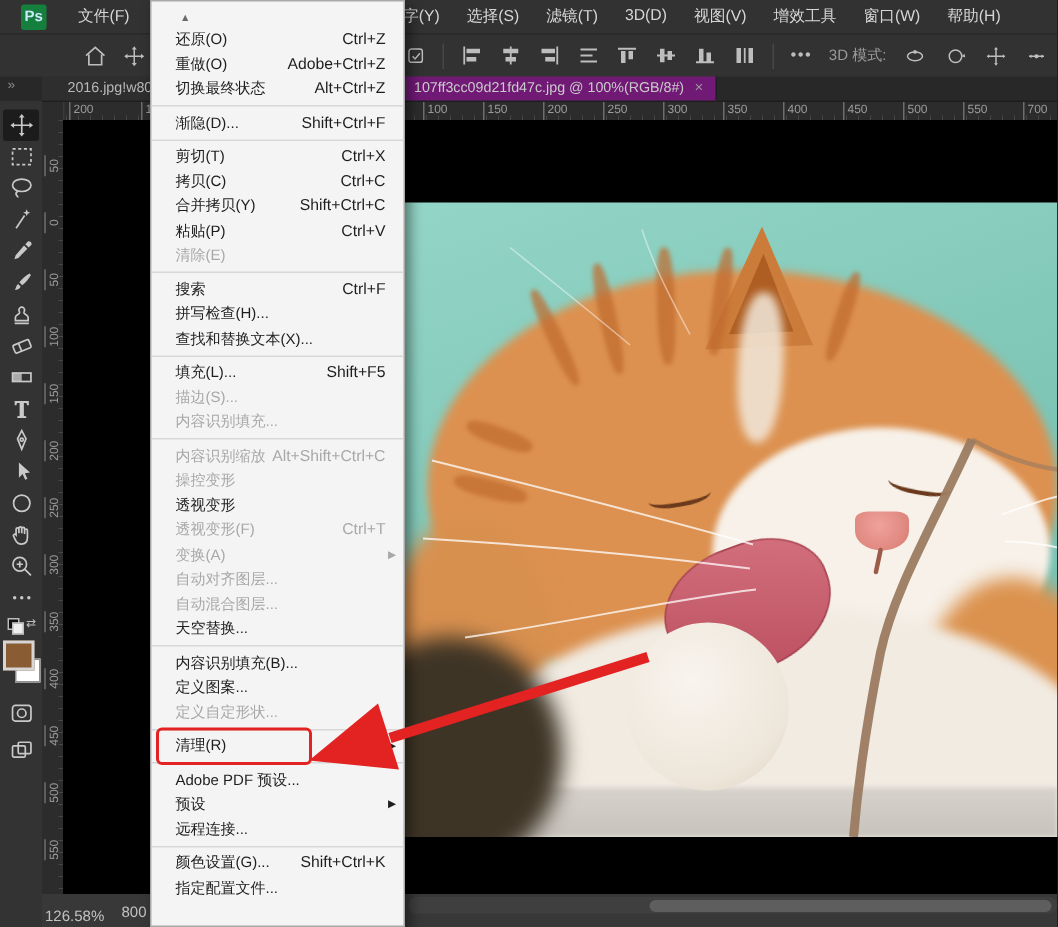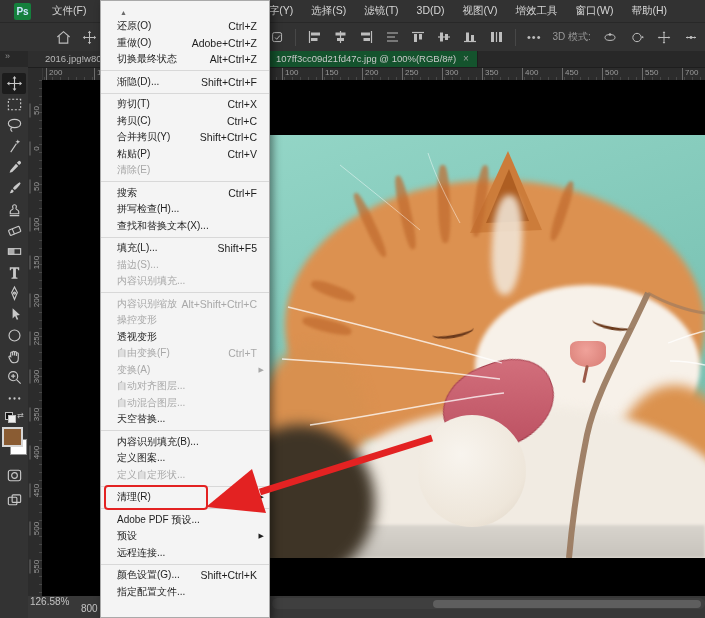--- a/index.html
+++ b/index.html
@@ -28,21 +28,21 @@
   .mode-label{color:#9a9a9a;font-size:10px;white-space:nowrap;}
   .chev{color:#a9a9a9;font-size:8px;margin-left:-5px;}
   
   #tabbar{position:absolute;left:0;top:50px;width:705px;height:17px;background:#282828;
           border-bottom:1px solid #1e1e1e;z-index:3;}
   #tab-overflow{position:absolute;left:5px;top:1px;color:#8d8d8d;font-size:9px;}
   .doc-tab{position:absolute;top:0;height:17px;display:flex;align-items:center;
            font-size:9.5px;color:#b9b9b9;padding:0 8px;background:#2e2e2e;
            border-right:1px solid #1e1e1e;white-space:nowrap;}
   #tab1{left:28px;width:140px;padding-left:17px;}
-  #tab2{left:268px;background:#14532d;color:#c9c9c9;}
+  #tab2{left:268px;background:#701a75;color:#c9c9c9;}
   .tab-close{margin-left:7px;color:#9a9a9a;font-size:10px;}
   
   #toolbar{position:absolute;left:0;top:67px;width:28px;height:551px;background:#333333;
            z-index:3;display:flex;flex-direction:column;align-items:center;padding-top:6px;box-sizing:border-box;}
   .tool{width:24px;height:21px;display:flex;align-items:center;justify-content:center;flex:0 0 21px;}
   .tool svg *{stroke:#c9c9c9;fill:none;stroke-width:1.2px;}
   .tool svg .f{fill:#c9c9c9;stroke:none;}
   .tool.selected{background:#1c1c1c;border-radius:2px;}
   #mini-swatches{position:relative;width:22px;height:14px;margin-top:2px;flex:0 0 14px;}
   .mini-sq{position:absolute;width:6px;height:6px;border:1px solid #bdbdbd;}
@@ -95,21 +95,21 @@
   .cat-floor{left:0;top:390px;width:435px;height:33px;background:linear-gradient(#d7d3cc,#c7c3bc);filter:blur(1.5px);}
   .cat-nest{left:-45px;top:290px;width:150px;height:155px;border-radius:50%;background:#3e3426;filter:blur(7px);}
   .cat-tongue{left:172px;top:228px;width:112px;height:82px;border-radius:50% 45% 55% 50%;
               background:linear-gradient(200deg,#d5737f,#b84b5d);border:1px solid rgba(140,40,55,.55);
               transform:rotate(-20deg);filter:blur(.4px);}
   .cat-paw{left:148px;top:280px;width:108px;height:112px;border-radius:50%;
            background:radial-gradient(circle at 40% 35%,#f8f4ee,#eee6da 68%,#dcd1c2);filter:blur(.5px);}
   .cat-lines{position:absolute;left:0;top:0;z-index:5;}
   
   #bottombar{position:absolute;left:0;top:596px;width:705px;height:22px;background:#383838;z-index:2;}
-  #zoom-level{position:absolute;left:30px;top:0;font-size:10px;color:#c3c3c3;}
+  #zoom-level{position:absolute;left:30px;top:10px;font-size:10px;color:#c3c3c3;}
   #doc-size{position:absolute;left:81px;top:7px;font-size:10px;color:#c3c3c3;}
   #hscroll-track{position:absolute;left:272px;top:2px;width:433px;height:11px;background:#3f3f3f;border-radius:6px;}
   #hscroll-thumb{position:absolute;left:161px;top:1.5px;width:268px;height:8px;background:#5e5e5e;border-radius:4px;}
   
   #edit-menu{position:absolute;left:100px;top:0;width:170px;height:618px;background:#f4f4f4;
              border:1px solid #a9a9a9;box-sizing:border-box;z-index:6;
              box-shadow:3px 3px 8px rgba(0,0,0,.45);padding-top:6px;}
   #menu-scroll-up{height:11px;color:#6a6a6a;font-size:7px;padding-left:19px;line-height:11px;}
   .menu-item{position:relative;height:16.5px;display:flex;align-items:center;padding:0 12px 0 16px;
              color:#1e1e1e;}
@@ -538,21 +538,21 @@
           <span class="mi-label">内容识别缩放</span>
           <span class="mi-shortcut">Alt+Shift+Ctrl+C</span>
         </div>
         <div class="menu-item disabled">
           <span class="mi-label">操控变形</span>
         </div>
         <div class="menu-item">
           <span class="mi-label">透视变形</span>
         </div>
         <div class="menu-item disabled">
-          <span class="mi-label">自由变换(F)</span>
+          <span class="mi-label">透视变形(F)</span>
           <span class="mi-shortcut">Ctrl+T</span>
         </div>
         <div class="menu-item disabled">
           <span class="mi-label">变换(A)</span>
           <span class="mi-arrow">▶</span>
         </div>
         <div class="menu-item disabled">
           <span class="mi-label">自动对齐图层...</span>
         </div>
         <div class="menu-item disabled">

